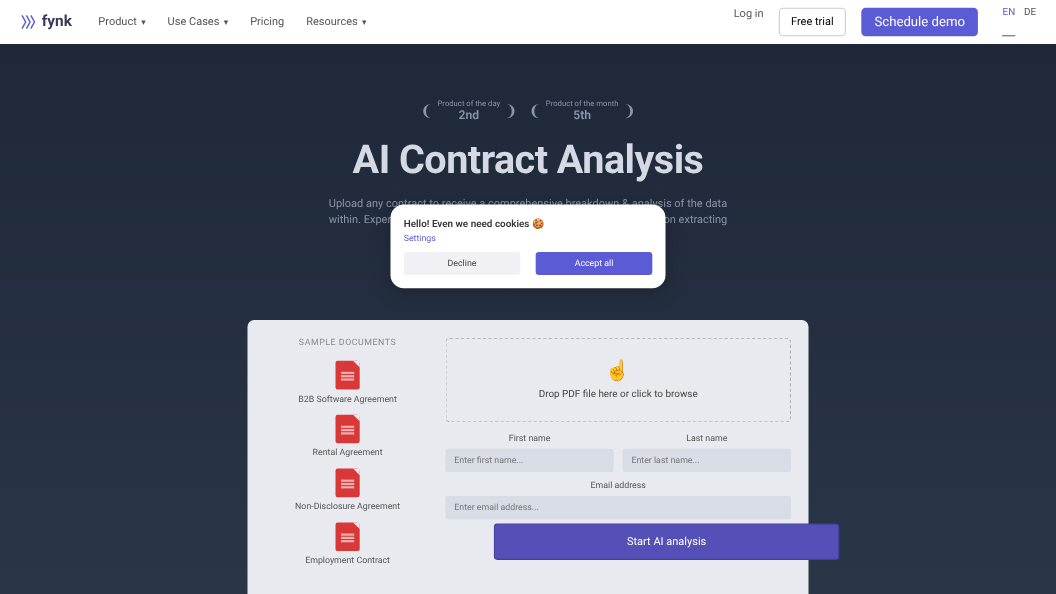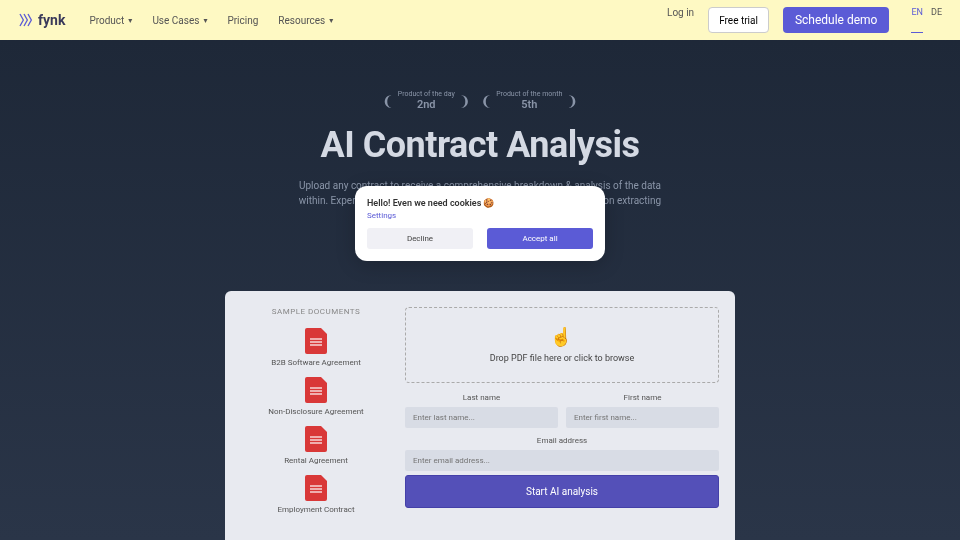--- a/index.html
+++ b/index.html
@@ -1,18 +1,18 @@
 <!DOCTYPE html>
 <html><head>
 <meta charset="utf-8">
 <style>
 * { margin:0; padding:0; box-sizing:border-box; font-family: -apple-system, BlinkMacSystemFont, "Segoe UI", Roboto, sans-serif; }
 body { width:960px; height:540px; overflow:hidden; background:#1a2332; position:relative; }
 
-.nav { position:absolute; top:0; left:0; right:0; height:40px; background:#fef9c3; display:flex; align-items:center; padding:0 18px; font-size:10px; color:#555; }
+.nav { position:absolute; top:0; left:0; right:0; height:40px; background:#ffffff; display:flex; align-items:center; padding:0 18px; font-size:10px; color:#555; }
 .logo { font-weight:700; font-size:14px; color:#3a3a5a; display:flex; align-items:center; gap:4px; margin-right:24px; }
 .logo svg { width:16px; height:16px; }
 .nav-links { display:flex; gap:20px; }
 .nav-link { display:flex; align-items:center; gap:4px; cursor:pointer; }
 .chev { font-size:8px; }
 .nav-right { margin-left:auto; display:flex; gap:14px; }
 .btn-outline { border:1px solid #ccc; padding:5px 10px; border-radius:4px; background:#fff; cursor:pointer; font-size:10px; }
 .btn-primary { background:#5b5bd6; color:#fff; padding:6px 12px; border-radius:4px; cursor:pointer; font-size:12px; border:none; }
 .lang { display:flex; gap:8px; font-size:9px; margin-left:8px; }
 .lang span:first-child { color:#5b5bd6; border-bottom:1px solid #5b5bd6; padding-bottom:2px; }
@@ -37,21 +37,21 @@
 
 .form { flex:1; }
 .dropzone { border:1px dashed #aaa; border-radius:4px; padding:18px 10px; text-align:center; margin-bottom:10px; cursor:pointer; }
 .drop-icon { font-size:18px; margin-bottom:6px; color:#555; }
 .drop-title { font-size:9px; color:#444; margin-bottom:1px; }
 .drop-sub { font-size:8px; color:#999; }
 .fields { display:flex; gap:8px; margin-bottom:8px; }
 .field { flex:1; }
 .field-label { font-size:8px; color:#555; margin-bottom:3px; display:block; }
 .field-input { width:100%; background:#d8dce5; border:none; padding:6px 8px; font-size:8px; color:#888; border-radius:2px; }
-.submit { width:100%; background:#5450b8; color:#fff; border:1px solid #4440a8; padding:10px; font-size:10px; border-radius:3px; cursor:pointer; margin-top:4px; }
+.submit { width:100%; background:#5450b8; color:#fff; border:1px solid #4440a8; padding:10px; font-size:10px; border-radius:3px; cursor:pointer; margin-top:4px;margin-left:44px; }
 
 .cookie { position:absolute; top:186px; left:50%; transform:translateX(-50%); width:250px; background:#fff; border-radius:12px; padding:12px; box-shadow:0 4px 20px rgba(0,0,0,0.2); z-index:100; color:#333; text-align:left; }
 .cookie-title { font-size:9px; font-weight:600; margin-bottom:3px; }
 .cookie-text { font-size:8px; color:#666; line-height:1.4; margin-bottom:10px; }
 .cookie-settings { font-size:8px; color:#5b5bd6; cursor:pointer; display:block; margin-bottom:8px; }
 .cookie-btns { display:flex; gap:14px; }
 .cookie-btn { flex:1; padding:6px; font-size:8px; border-radius:3px; cursor:pointer; border:none; }
 .decline { background:#f0f0f5; color:#444; }
 .accept { background:#5b5bd6; color:#fff; }
 </style>
@@ -117,44 +117,44 @@
 
   <div class="panel">
     <div class="samples">
       <div class="samples-title">SAMPLE DOCUMENTS</div>
       <div class="sample-item">
           <div class="pdf-icon"></div>
           <div class="sample-label">B2B Software Agreement</div>
         </div>
       <div class="sample-item">
           <div class="pdf-icon"></div>
-          <div class="sample-label">Non-Disclosure Agreement</div>
+          <div class="sample-label">Rental Agreement</div>
         </div>
       <div class="sample-item">
           <div class="pdf-icon"></div>
-          <div class="sample-label">Rental Agreement</div>
+          <div class="sample-label">Non-Disclosure Agreement</div>
         </div>
       <div class="sample-item">
           <div class="pdf-icon"></div>
           <div class="sample-label">Employment Contract</div>
         </div>
     </div>
     <div class="form">
       <div class="dropzone">
         <div class="drop-icon">☝</div>
         <div class="drop-title">Drop PDF file here or click to browse</div>
       </div>
       <div class="fields">
         <div class="field">
+          <label class="field-label">First name</label>
+          <input class="field-input" placeholder="Enter first name..." style="">
+        </div>
+        <div class="field">
           <label class="field-label">Last name</label>
           <input class="field-input" placeholder="Enter last name..." style="">
-        </div>
-        <div class="field">
-          <label class="field-label">First name</label>
-          <input class="field-input" placeholder="Enter first name..." style="">
         </div>
       </div>
       <div class="field">
         <label class="field-label">Email address</label>
         <input class="field-input" placeholder="Enter email address..." style="">
       </div>
       <button class="submit">Start AI analysis</button>
     </div>
   </div>
 </div>

